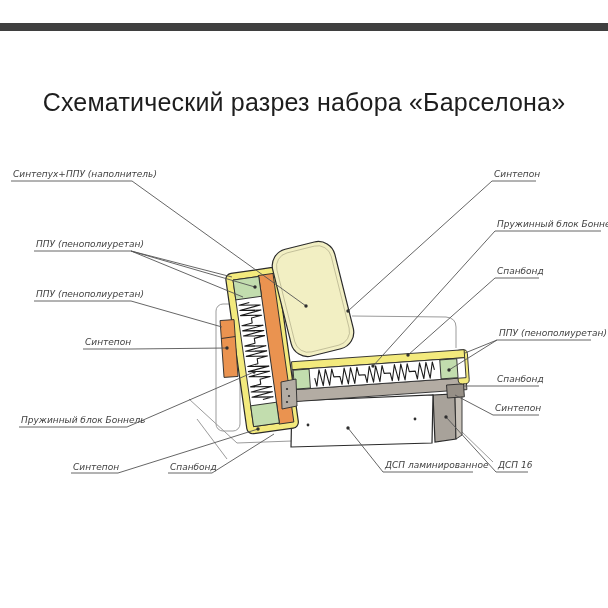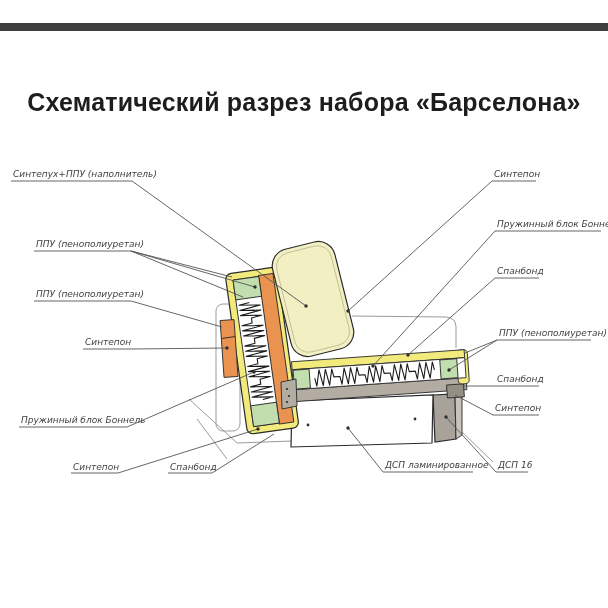--- a/index.html
+++ b/index.html
@@ -5,21 +5,21 @@
   html,body{margin:0;padding:0;}
   body{
     width:608px;height:608px;background:#ffffff;position:relative;overflow:hidden;
     font-family:"Liberation Sans",sans-serif;
   }
   .topbar{
     position:absolute;left:0;top:23px;width:608px;height:8px;background:#3f3f3f;
   }
   .title{
     position:absolute;left:0;top:88px;width:608px;text-align:center;
-    font-size:25px;color:#1d1d1d;letter-spacing:.2px;white-space:nowrap;font-weight:bold;
+    font-size:25px;color:#1d1d1d;letter-spacing:.2px;white-space:nowrap;
   }
   svg.diagram{position:absolute;left:0;top:0;}
   svg text{
     font-family:"DejaVu Sans",sans-serif;font-style:italic;
     font-size:9px;fill:#3f3f3f;letter-spacing:0;
   }
   .outline{stroke:#2b2b2b;stroke-width:1.2;}
   .thin{stroke:#2b2b2b;stroke-width:0.9;}
   .leader{stroke:#555555;stroke-width:0.9;fill:none;}
   .sil{stroke:#9b9b9b;fill:none;stroke-width:1;}

